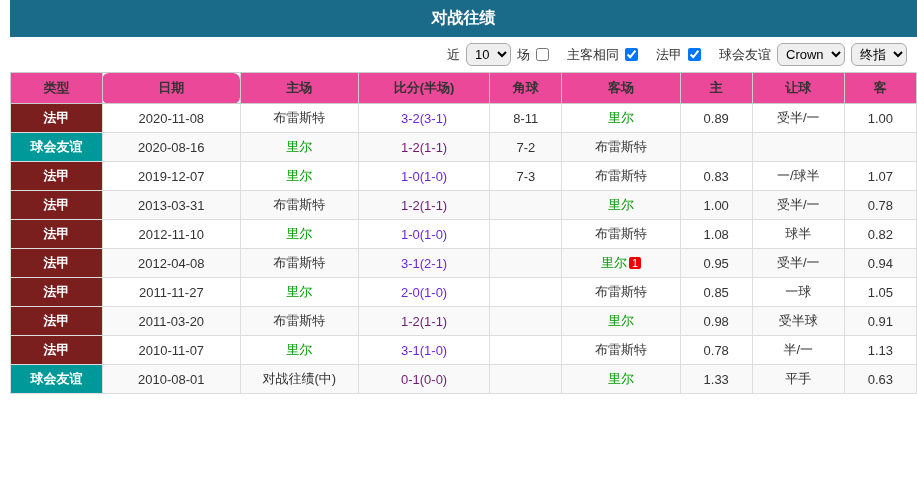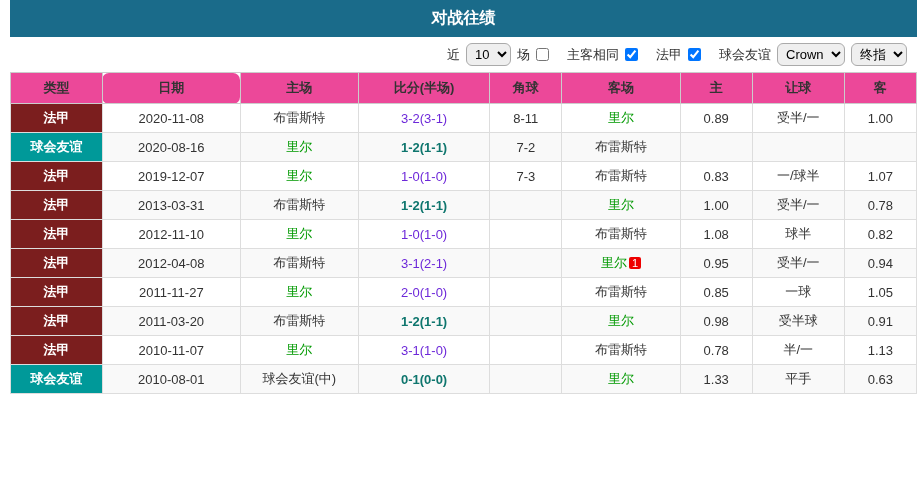--- a/index.html
+++ b/index.html
@@ -78,22 +78,22 @@
     .type-cell-friendly {
       background: #009999;
       color: #fff;
       font-weight: bold;
     }
     .score-red {
       color: #6d28d9;
       font-weight: normal;
     }
     .score-blue {
-      color: #0f766e;
-      font-weight: bold;
+      color: #701a75;
+      font-weight: normal;
     }
     .badge-red {
       background: #e00;
       color: #fff;
       font-size: 11px;
       padding: 0 3px;
       border-radius: 2px;
       margin-left: 2px;
     }
     .col-type { width: 70px; }
@@ -250,21 +250,21 @@
           <td class="score-red">3-1(1-0)</td>
           <td></td>
           <td><span>布雷斯特</span></td>
           <td>0.78</td>
           <td>半/一</td>
           <td>1.13</td>
         </tr>
         <tr>
           <td class="type-cell-friendly">球会友谊</td>
           <td>2010-08-01</td>
-          <td>球会友谊(中)</td>
+          <td>对战往绩(中)</td>
           <td class="score-blue">0-1(0-0)</td>
           <td></td>
           <td><span class="green">里尔</span></td>
           <td>1.33</td>
           <td>平手</td>
           <td>0.63</td>
         </tr>
       </tbody>
   </table>
 </div>

